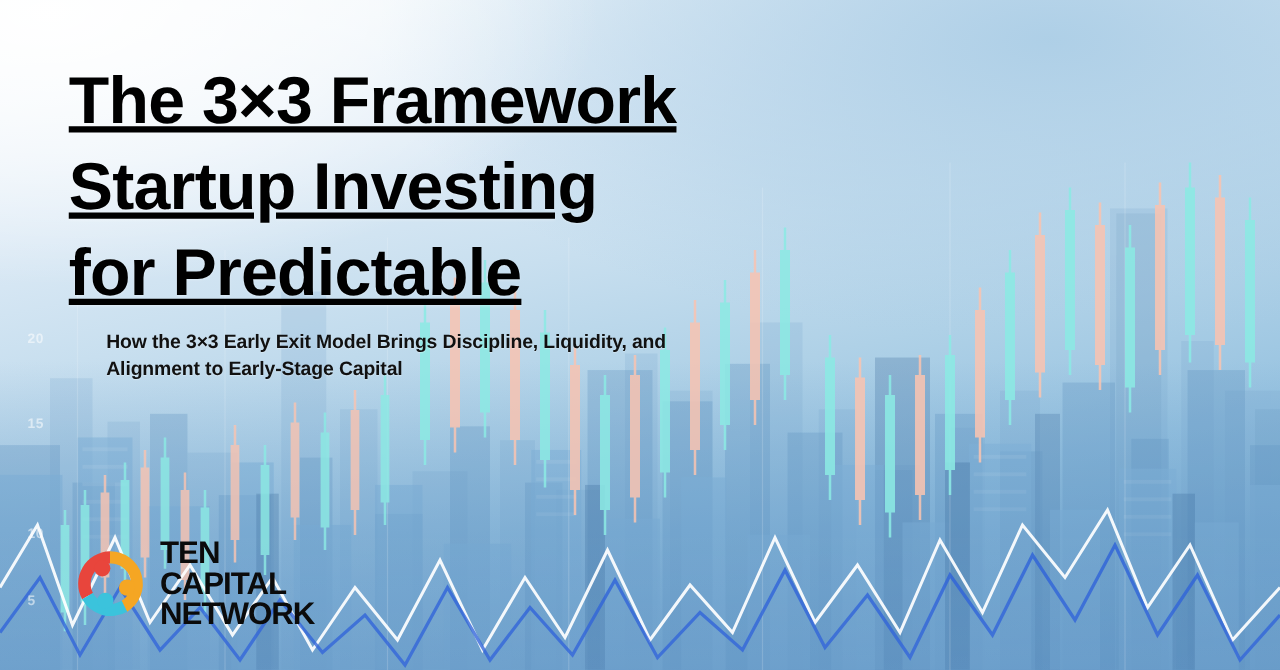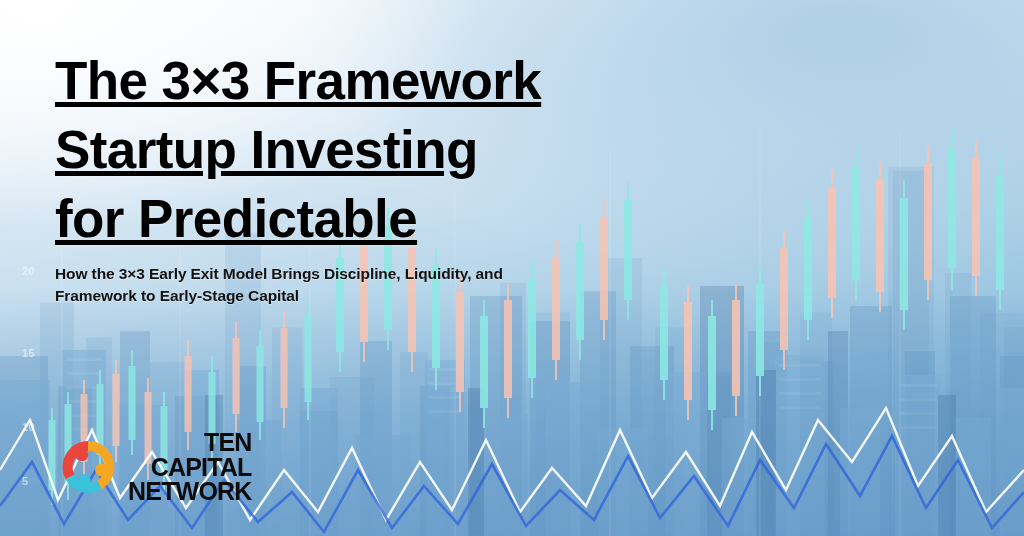--- a/index.html
+++ b/index.html
@@ -87,39 +87,38 @@
   .subhead {
     margin-top:9px;
     color:#111;
     font-size:15.5px;
     font-weight:700;
     line-height:1.46;
     letter-spacing:-0.1px;
     max-width:545px;
     text-shadow:0 1px 1px rgba(255,255,255,.35);
   }
-  .subhead .sh-line { display:block; }
+  .subhead .sh-line { display:block;margin-left:30px; }
 
   
   .logo {
     position:absolute;
     left:57px; bottom:33px;
     display:flex;
     align-items:center;
     gap:9px;
   }
   .logo-mark { width:62px; height:62px; flex:0 0 62px; }
   .logo-mark svg { display:block; width:100%; height:100%; }
   .logo-words {
     color:#0b0b0b;
     font-weight:700;
     font-size:25px;
     line-height:0.97;
     letter-spacing:-0.8px;
-    text-align:right;
   }
   .logo-words span { display:block; }
 </style>
 </head>
 <body>
 
 <div class="banner">
 
   <div class="bg-base"></div>
   <div class="bg-haze-tr"></div>
@@ -371,34 +370,34 @@
                 324,532 358,470 392,528 424,486 458,524 492,464 526,526 560,490 594,520 628,456
                 660,518 694,476 728,526 760,460 794,508 826,444 860,496 892,436 926,508 958,460
                 992,528 1024,492"></polyline>
 
       <rect x="0" y="430" width="1024" height="106" fill="url(#fadeUp)" opacity="0.05"></rect>
     </svg>
   </div>
 
   <div class="axis-labels">
     <span style="top:0px;">20</span>
-    <span style="top:82px;">15</span>
+    <span style="top:68px;">15</span>
     <span style="top:156px;">10</span>
     <span style="top:210px;">5</span>
   </div>
 
   <div class="content">
     <h1 class="headline">
       <span class="hl-line">The 3×3 Framework</span>
       <span class="hl-line">Startup Investing</span>
       <span class="hl-line">for Predictable</span>
     </h1>
     <p class="subhead">
       <span class="sh-line">How the 3×3 Early Exit Model Brings Discipline, Liquidity, and</span>
-      <span class="sh-line">Framework to Early-Stage Capital</span>
+      <span class="sh-line">Alignment to Early-Stage Capital</span>
     </p>
   </div>
 
   <div class="logo">
     <div class="logo-mark">
       <svg viewBox="0 0 100 100">
 
         <path d="M 50 8
                  A 42 42 0 0 0 14 70
                  L 28 62

